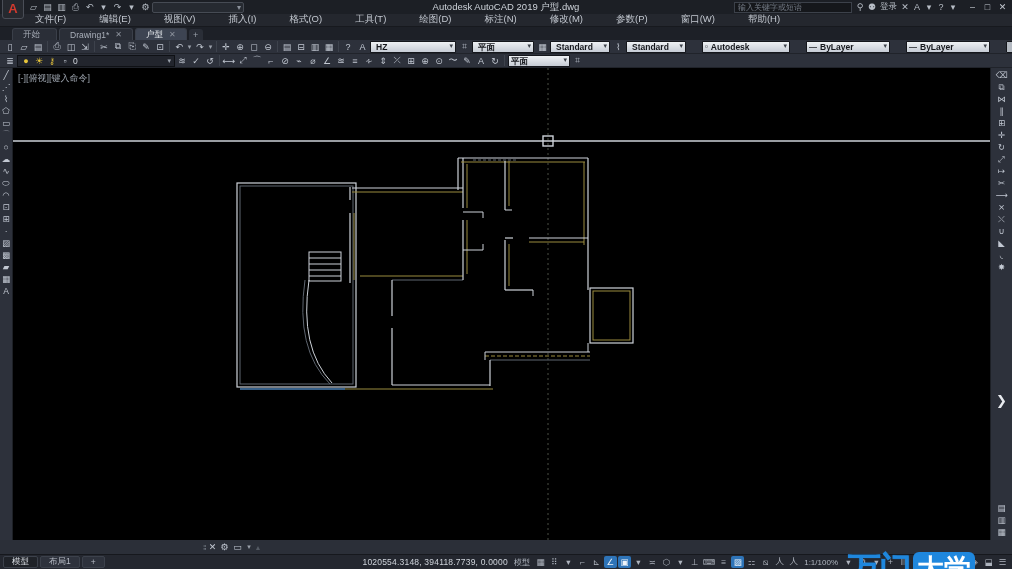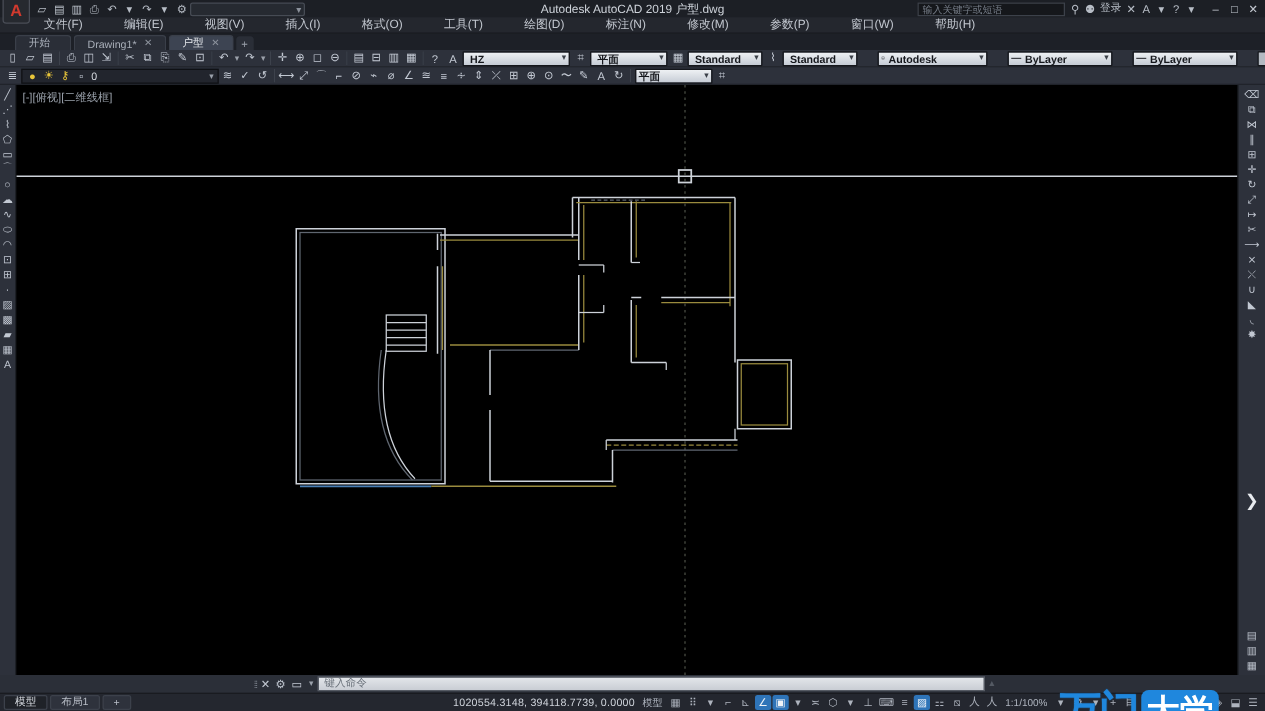--- a/index.html
+++ b/index.html
@@ -334,21 +334,21 @@
         <span class="icon">⊞</span>
         <span class="icon">∙</span>
         <span class="icon">▨</span>
         <span class="icon">▩</span>
         <span class="icon">▰</span>
         <span class="icon">▦</span>
         <span class="icon">A</span>
       </div>
 
     <div class="canvas">
-      <div class="vp-label">[-][俯视][二维线框]</div>
+      <div class="vp-label">[-][俯视][键入命令]</div>
       <svg class="plan" id="plan-svg" width="977" height="472" viewBox="0 0 977 472">
           <line x1="0" y1="73" x2="977" y2="73" stroke="#cdd2d9" stroke-width="1.3"></line>
           <line x1="535" y1="0" x2="535" y2="472" stroke="#4b4f45" stroke-width="1" stroke-dasharray="2,3"></line>
           <rect x="530" y="68" width="10" height="10" fill="none" stroke="#cdd2d9" stroke-width="1.4"></rect>
           <rect x="224" y="115" width="119" height="204" fill="none" stroke="#cdd2d9" stroke-width="1.2"></rect>
           <rect x="227" y="118" width="113" height="198" fill="none" stroke="#5f6670" stroke-width="1"></rect>
           <line x1="227" y1="321" x2="332" y2="321" stroke="#4a7fb5" stroke-width="1.4"></line>
           <line x1="332" y1="321" x2="480" y2="321" stroke="#9a8b3e" stroke-width="1.2"></line>
           <rect x="296" y="184" width="32" height="29" fill="none" stroke="#cdd2d9" stroke-width="1"></rect>
           <line x1="296" y1="190" x2="328" y2="190" stroke="#cdd2d9" stroke-width="1"></line>
@@ -443,21 +443,20 @@
     </div>
   </div>
 
   <div class="cmdrow">
     <div class="cmd-palette">
       <span class="cmd-grip">⁞⁞</span>
       <span class="icon" style="width:10px">✕</span>
       <span class="icon" style="width:10px">⚙</span>
       <span class="icon" style="width:12px">▭</span>
       <span class="icon dd">▾</span>
-      <span class="cmd-input">键入命令</span>
       <span class="cmd-up">▲</span>
     </div>
   </div>
 
   <div class="statusbar">
     <span class="sb-tab active">模型</span>
     <span class="sb-tab">布局1</span>
     <span class="sb-tab">+</span>
     <span class="sb-right">
       <span class="coords">1020554.3148, 394118.7739, 0.0000</span>

